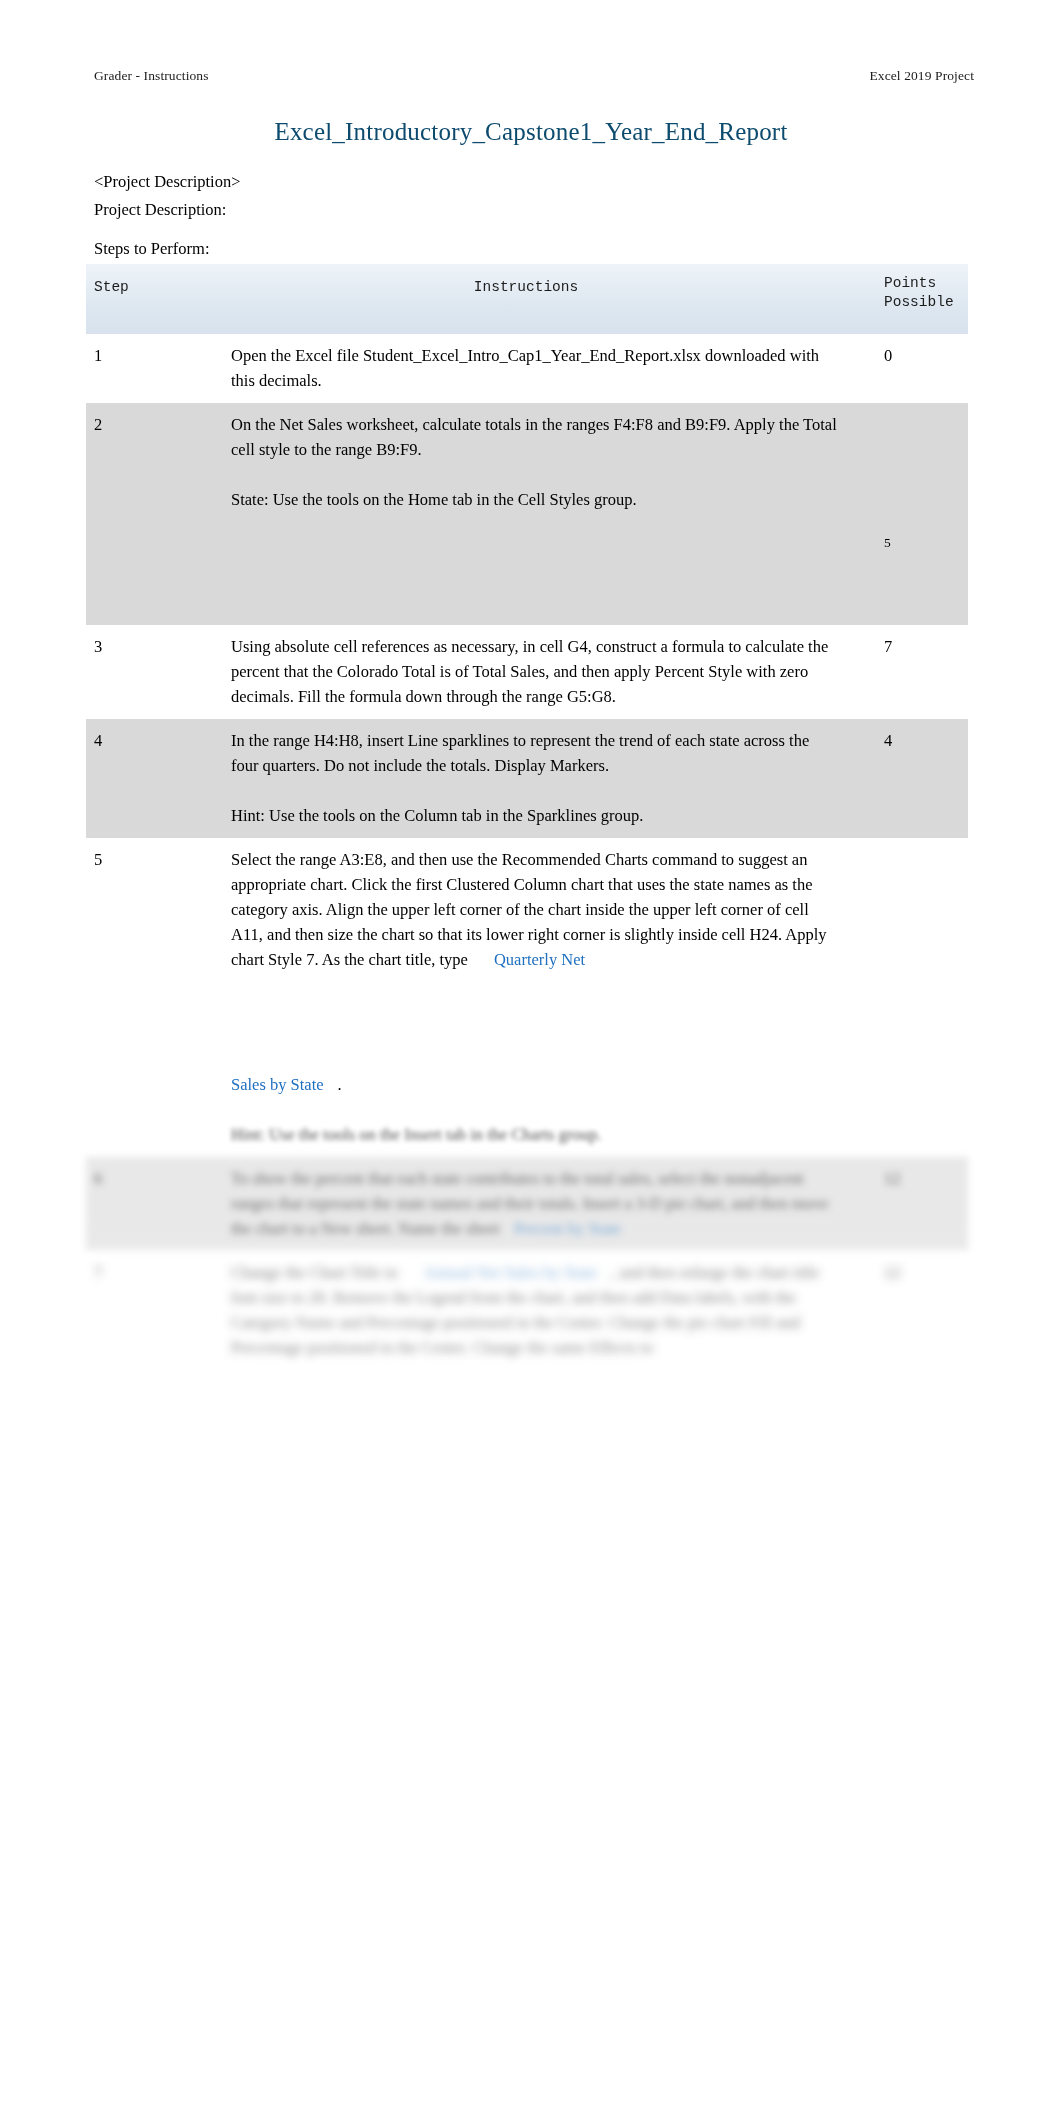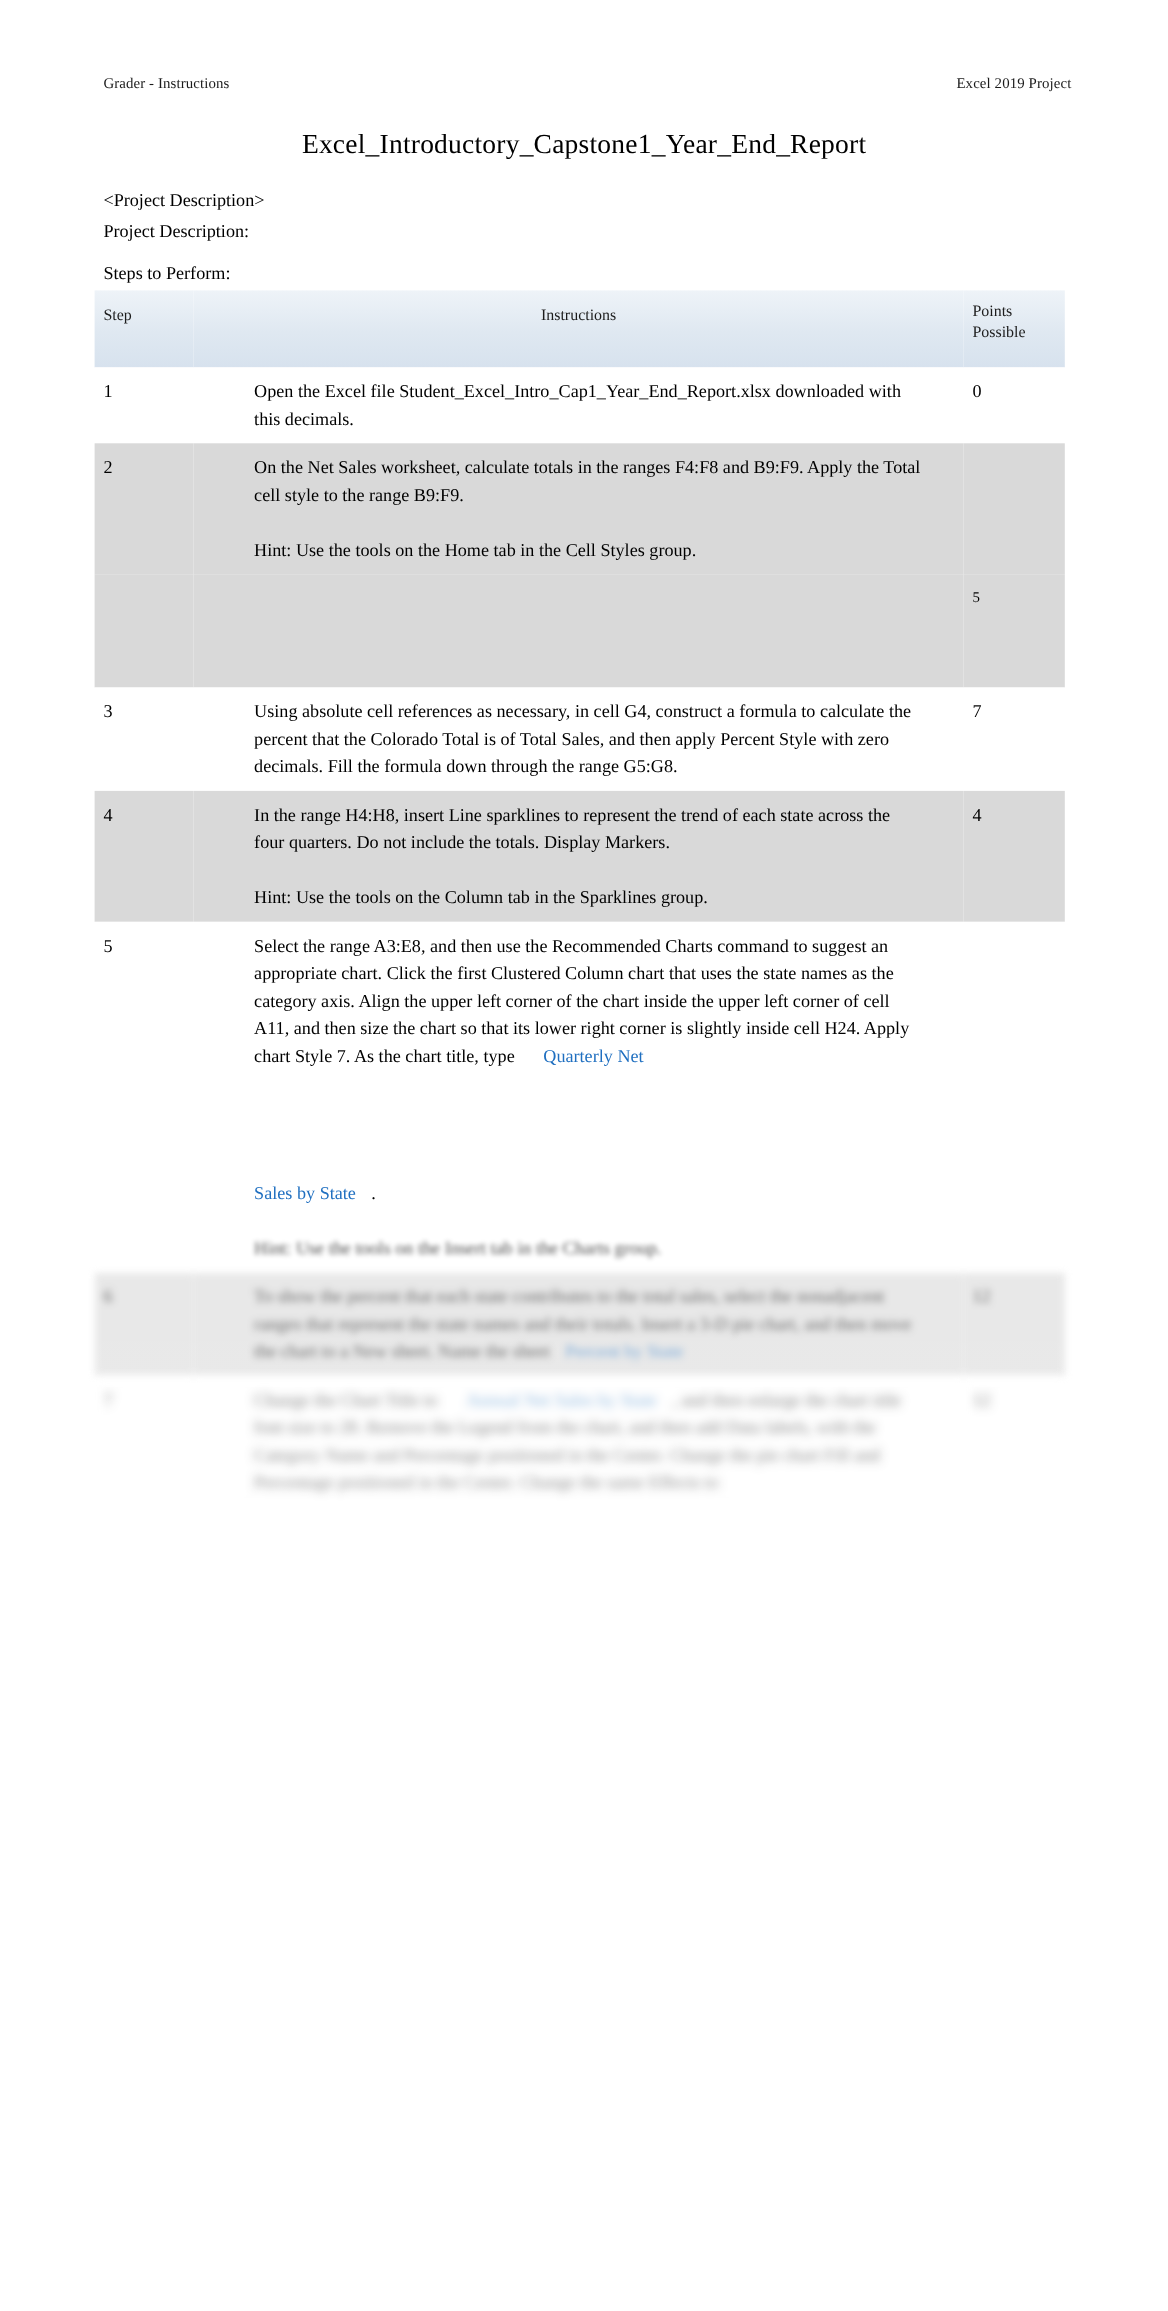--- a/index.html
+++ b/index.html
@@ -39,21 +39,21 @@
 
   
   .doc-title {
     position: absolute;
     left: 0;
     top: 118px;
     width: 1062px;
     text-align: center;
     font-size: 25px;
     letter-spacing: .2px;
-    color: #000000;
+    color: #0c4a6e;
   }
 
   
   .intro {
     position: absolute;
     left: 94px;
     top: 168px;
     width: 760px;
     font-size: 16.5px;
     line-height: 28px;
@@ -81,20 +81,21 @@
   }
 
   
   tr.hdr-row > th {
     background: linear-gradient(180deg, #eef3f8 0%, #dfe8f1 55%, #d7e2ee 100%);
     font-weight: normal;
     font-size: 14.5px;
     line-height: 19px;
     height: 56px;
     color: #1c1c1c;
+    font-family: Liberation Mono, monospace;
   }
   th.h-step  { text-align: left;   padding: 14px 0 0 8px; }
   th.h-instr { text-align: center; padding: 14px 0 0 0;  }
   th.h-pts   { text-align: left;   padding: 10px 0 0 8px; }
 
   
   tr.step-row > td {
     font-size: 16.5px;
     line-height: 25px;
     padding-top: 9px;
@@ -203,21 +204,21 @@
         <td class="cell-instr">
           <div class="para">Open the Excel file    Student_Excel_Intro_Cap1_Year_End_Report.xlsx downloaded with this decimals.</div>
         </td>
         <td class="cell-pts">0</td>
       </tr>
 
       <tr class="step-row shaded">
         <td class="cell-step">2</td>
         <td class="cell-instr">
           <div class="para">On the Net Sales worksheet, calculate totals in the ranges F4:F8 and B9:F9. Apply the Total cell style to the range B9:F9.</div>
-          <div class="para hint">Hint: Use the tools on the Home tab in the Cell Styles group.</div>
+          <div class="para hint">State: Use the tools on the Home tab in the Cell Styles group.</div>
         </td>
         <td class="cell-pts"></td>
       </tr>
 
       <tr class="band-row">
         <td class="cell-step"></td>
         <td class="cell-instr"></td>
         <td class="cell-pts">5</td>
       </tr>
 

